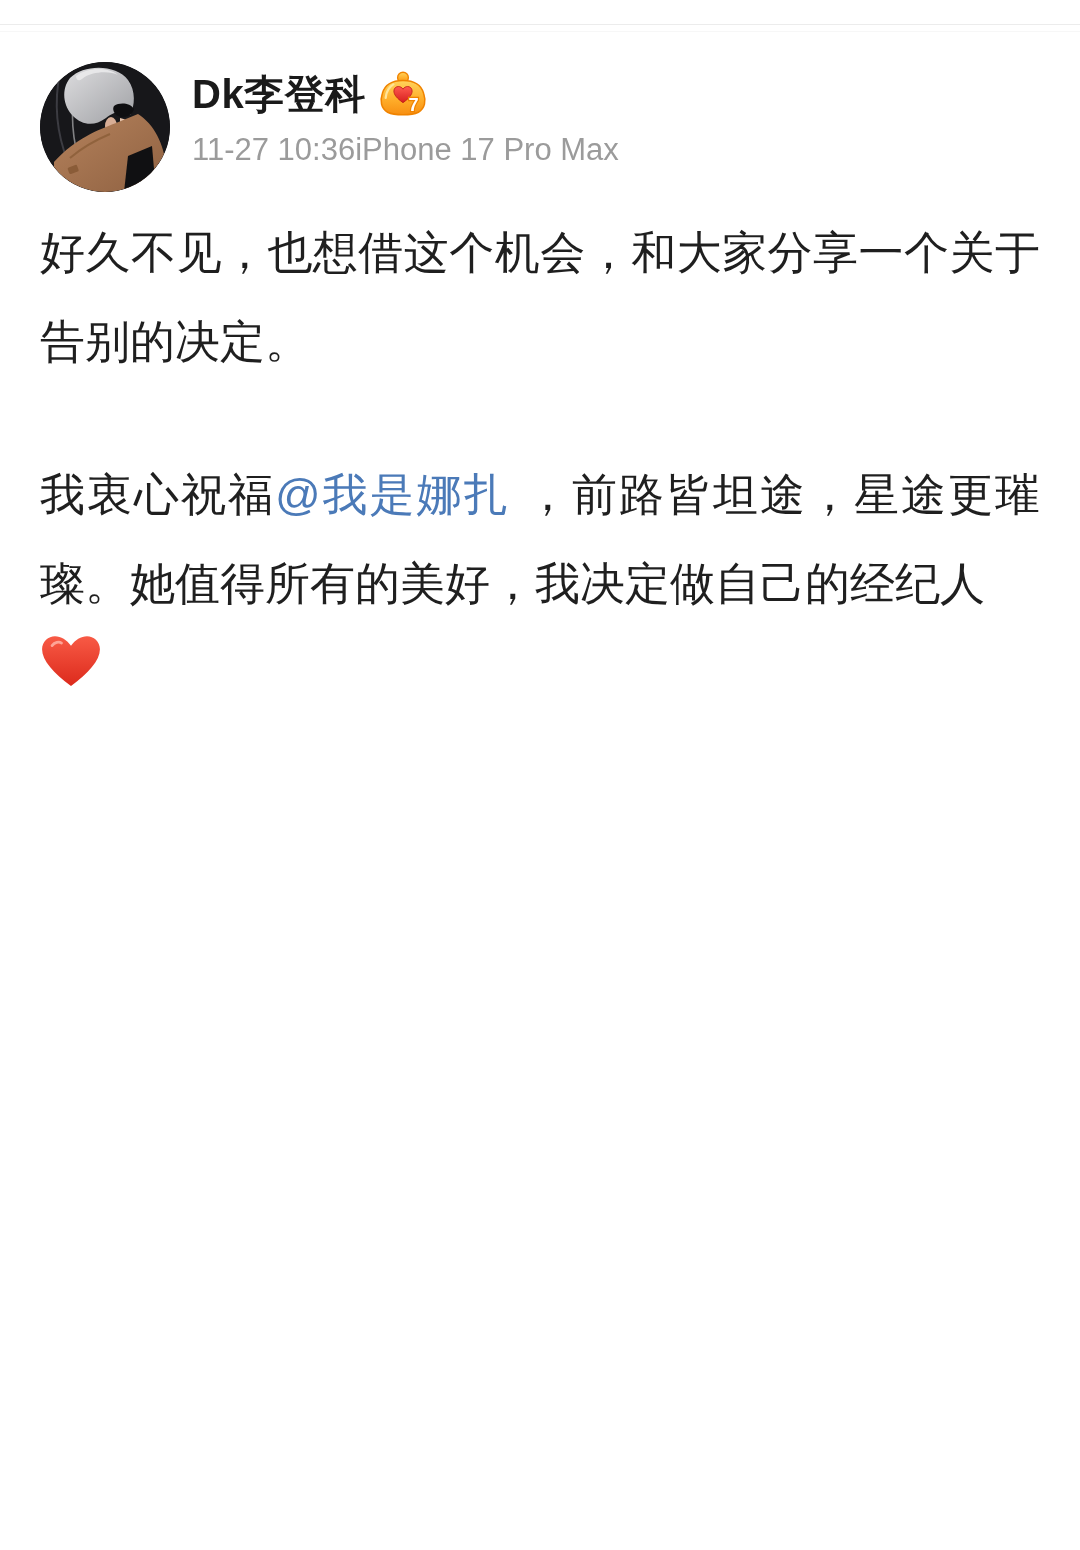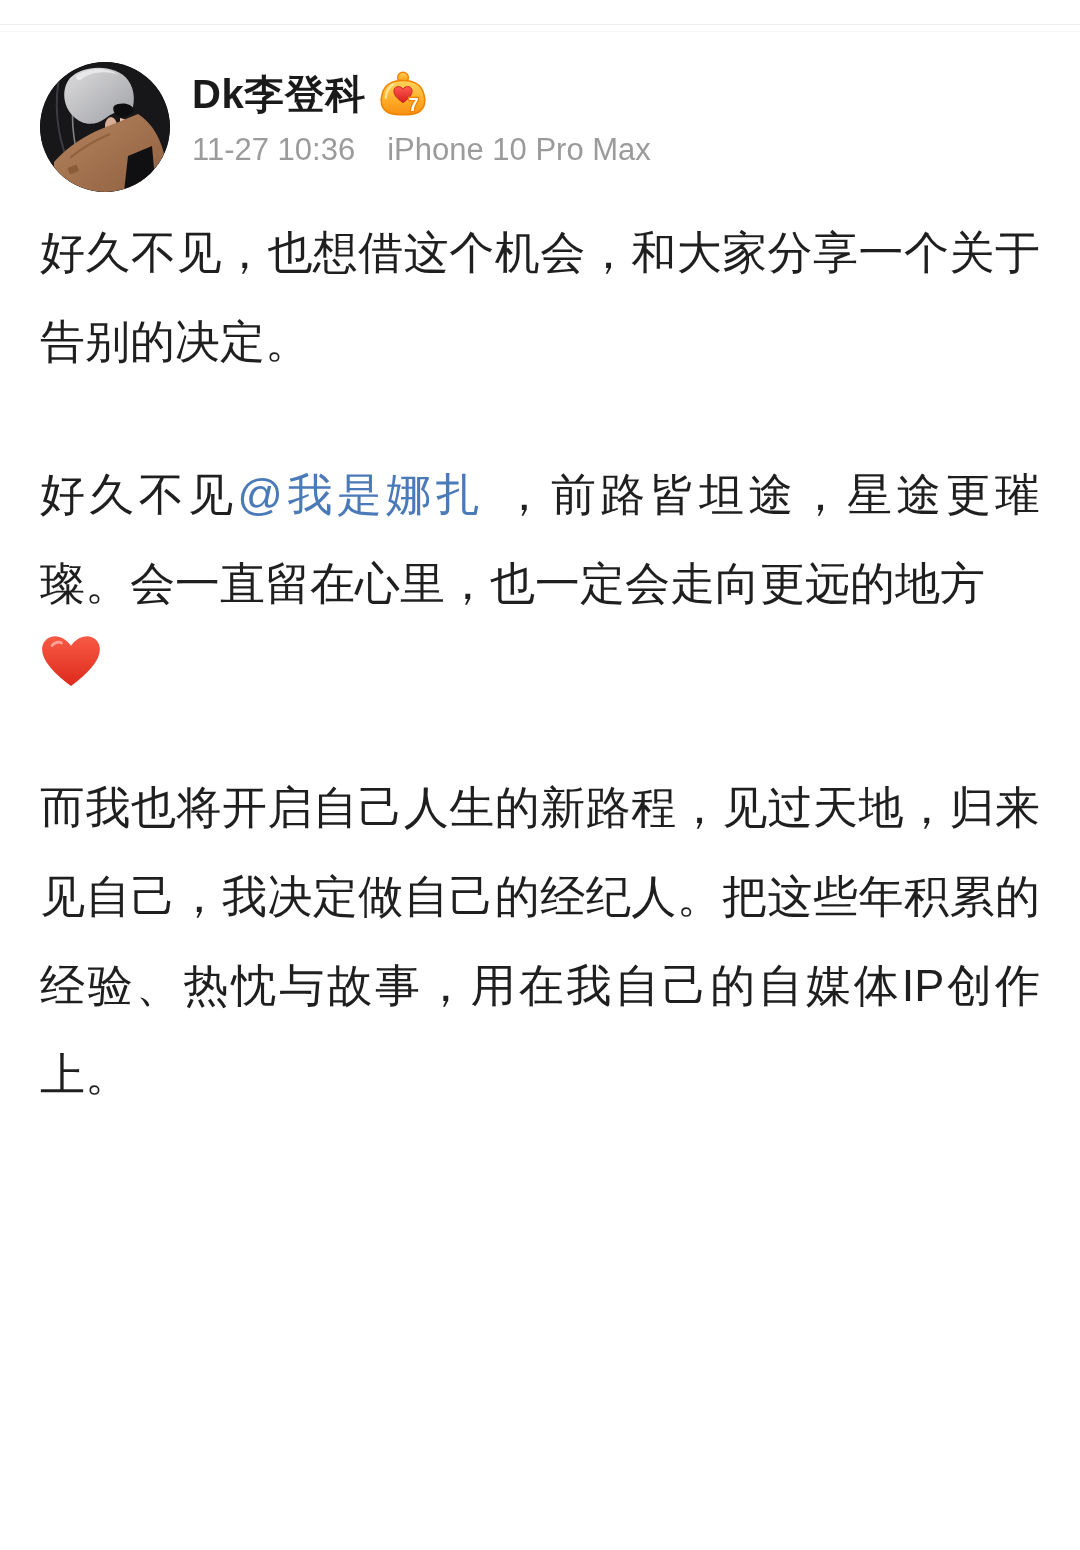--- a/index.html
+++ b/index.html
@@ -28,21 +28,21 @@
   .header-text{margin-left:22px;padding-top:8px;}
   .name-row{display:flex;align-items:center;gap:12px;text-align:center;}
   .username{
     font-size:40px;font-weight:700;color:#1a1a1a;line-height:48px;
     letter-spacing:.5px;
   }
   .badge{width:50px;height:48px;display:inline-block;}
   .badge svg{display:block;width:50px;height:48px;}
   .meta-row{
     margin-top:13px;font-size:31px;color:#9b9b9b;line-height:38px;
-    display:flex;gap:32px;font-weight:400;
+    display:flex;font-weight:400;
   }
   .content{
     position:absolute;top:208px;left:40px;right:40px;
     font-size:45px;line-height:89px;color:#1f1f1f;
     text-align:justify;text-justify:inter-ideograph;
     word-break:break-word;
   }
   .paragraph + .paragraph{margin-top:64px;}
   .mention{
     color:#4b7ab8;text-decoration:none;cursor:pointer;
@@ -108,33 +108,32 @@
           <circle cx="26" cy="7" r="5.6" fill="url(#crg)" stroke="#f08300" stroke-width="1.4"></circle>
           <path d="M10 43 C 3 39 2 31 4.5 23.5 C 7 14.5 14 10 26 10 C 38 10 45 14.5 47.5 23.5 C 50 31 49 39 42 43 C 35 46.5 17 46.5 10 43 Z" fill="url(#crg)" stroke="#f08300" stroke-width="1.6"></path>
           <path d="M16 14 C 11 17 8.5 22 8 28" stroke="#ffe49a" stroke-width="2.4" fill="none" stroke-linecap="round"></path>
           <path d="M26 33 C 19.5 28.5 16.5 24.5 16.5 21 C 16.5 18 18.8 16.2 21.2 16.2 C 23.2 16.2 25 17.3 26 19 C 27 17.3 28.8 16.2 30.8 16.2 C 33.2 16.2 35.5 18 35.5 21 C 35.5 24.5 32.5 28.5 26 33 Z" fill="url(#hg)" stroke="#b81414" stroke-width="0.8"></path>
           <text x="37" y="42" font-size="19" font-weight="bold" fill="#ffffff" stroke="#f08300" stroke-width="2.6" paint-order="stroke" text-anchor="middle" font-family="'Liberation Sans','DejaVu Sans',sans-serif">7</text>
         </svg>
       </span>
     </div>
     <div class="meta-row">
       <span>11-27 10:36</span>
-      <span>iPhone 10 Pro Max</span>
+      <span>iPhone 17 Pro Max</span>
     </div>
   </div>
 </div>
 
 <div class="content" id="post-content">
     <div class="paragraph"><span>好久不见，也想借这个机会，和大家分享一个关于告别的决定。</span></div>
-    <div class="paragraph"><span>好久不见</span><a class="mention">@我是娜扎</a><span> ，前路皆坦途，星途更璀璨。会一直留在心里，也一定会走向更远的地方</span><div class="emoji-line">
+    <div class="paragraph"><span>我衷心祝福</span><a class="mention">@我是娜扎</a><span> ，前路皆坦途，星途更璀璨。她值得所有的美好，我决定做自己的经纪人</span><div class="emoji-line">
         <svg viewBox="0 0 36 32" xmlns="http://www.w3.org/2000/svg">
           <defs>
             <linearGradient id="hrg" x1="0" y1="0" x2="0" y2="1">
               <stop offset="0" stop-color="#f85a45"></stop>
               <stop offset="1" stop-color="#dc2a1c"></stop>
             </linearGradient>
           </defs>
           <path d="M18 30 C 8 22.5 1.2 15.2 1.2 8.6 C 1.2 3.9 4.9 1 8.7 1 C 12.2 1 15.6 3.1 18 6.6 C 20.4 3.1 23.8 1 27.3 1 C 31.1 1 34.8 3.9 34.8 8.6 C 34.8 15.2 28 22.5 18 30 Z" fill="url(#hrg)"></path>
           <path d="M7 6.5 C 8.5 4.5 11 4 12.5 5" stroke="#ffb3a6" stroke-width="1.6" fill="none" stroke-linecap="round" opacity="0.85"></path>
         </svg>
       </div></div>
-    <div class="paragraph"><span>而我也将开启自己人生的新路程，见过天地，归来见自己，我决定做自己的经纪人。把这些年积累的经验、热忱与故事，用在我自己的自媒体IP创作上。</span></div>
   </div>
 
 </body></html>

